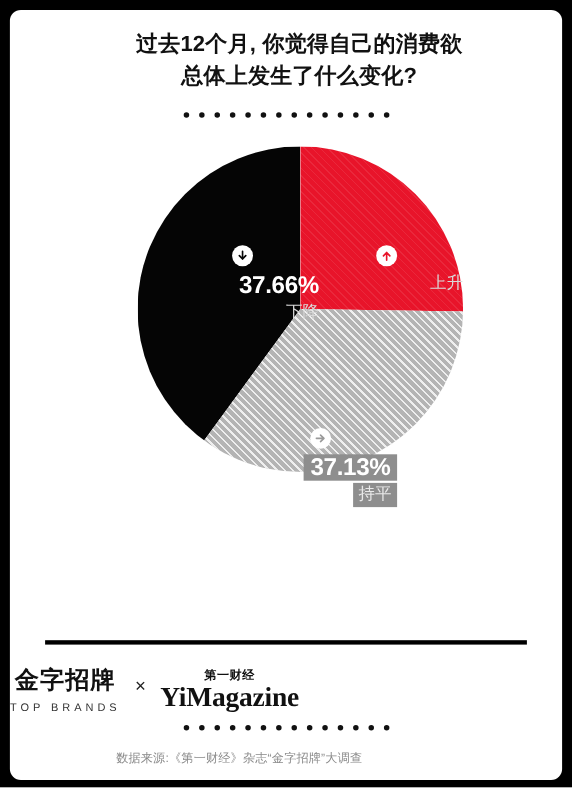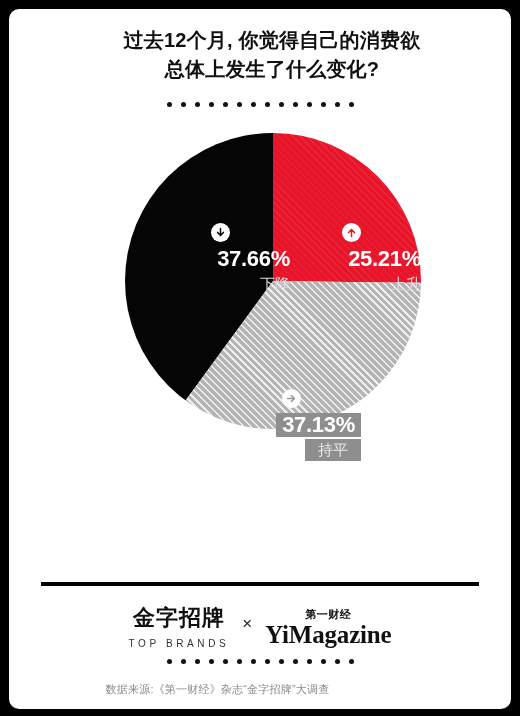--- a/index.html
+++ b/index.html
@@ -159,21 +159,21 @@
     background: #8e8e8e;
   }
   .cat {
     font-size: 15px;
     color: #d9d9d9;
     line-height: 22px;
     margin-top: 2px;
   }
   .cat-chip {
     display: inline-block;
-    padding: 0 13px;
+    padding: 0 5px;
     background: #8e8e8e;
     color: #e8e8e8;
   }
 
   
   .bottom-rule {
     position: absolute;
     left: 32px;
     top: 573px;
     width: 438px;
@@ -182,21 +182,20 @@
   }
 
   
   .brand-row {
     position: absolute;
     left: 0;
     top: 596px;
     width: 502px;
     display: flex;
     align-items: center;
-    justify-content: center;
     gap: 13px;
   }
   .brand-left { text-align: center; }
   .brand-cn {
     font-size: 22px;
     font-weight: bold;
     color: #111111;
     letter-spacing: 1px;
     line-height: 25px;
   }
@@ -304,21 +303,20 @@
         <div class="pct">37.66%</div>
         <div class="cat">下降</div>
       </div>
 
       <div class="slice-label lbl-up">
         <div class="arrow-badge">
           <svg width="13" height="13" viewBox="0 0 13 13">
             <path d="M6.5 10.6 L6.5 3.8 M3.6 6.6 L6.5 3.5 L9.4 6.6" stroke="#e8142a" stroke-width="1.5" fill="none" stroke-linecap="round" stroke-linejoin="round"></path>
           </svg>
         </div>
-        <div class="pct">25.21%</div>
         <div class="cat">上升</div>
       </div>
 
       <div class="slice-label lbl-flat">
         <div class="arrow-badge">
           <svg width="13" height="13" viewBox="0 0 13 13">
             <path d="M2.6 6.5 L9.3 6.5 M6.4 3.6 L9.5 6.5 L6.4 9.4" stroke="#9a9a9a" stroke-width="1.5" fill="none" stroke-linecap="round" stroke-linejoin="round"></path>
           </svg>
         </div>
         <div class="pct"><span class="pct-chip">37.13%</span></div>

